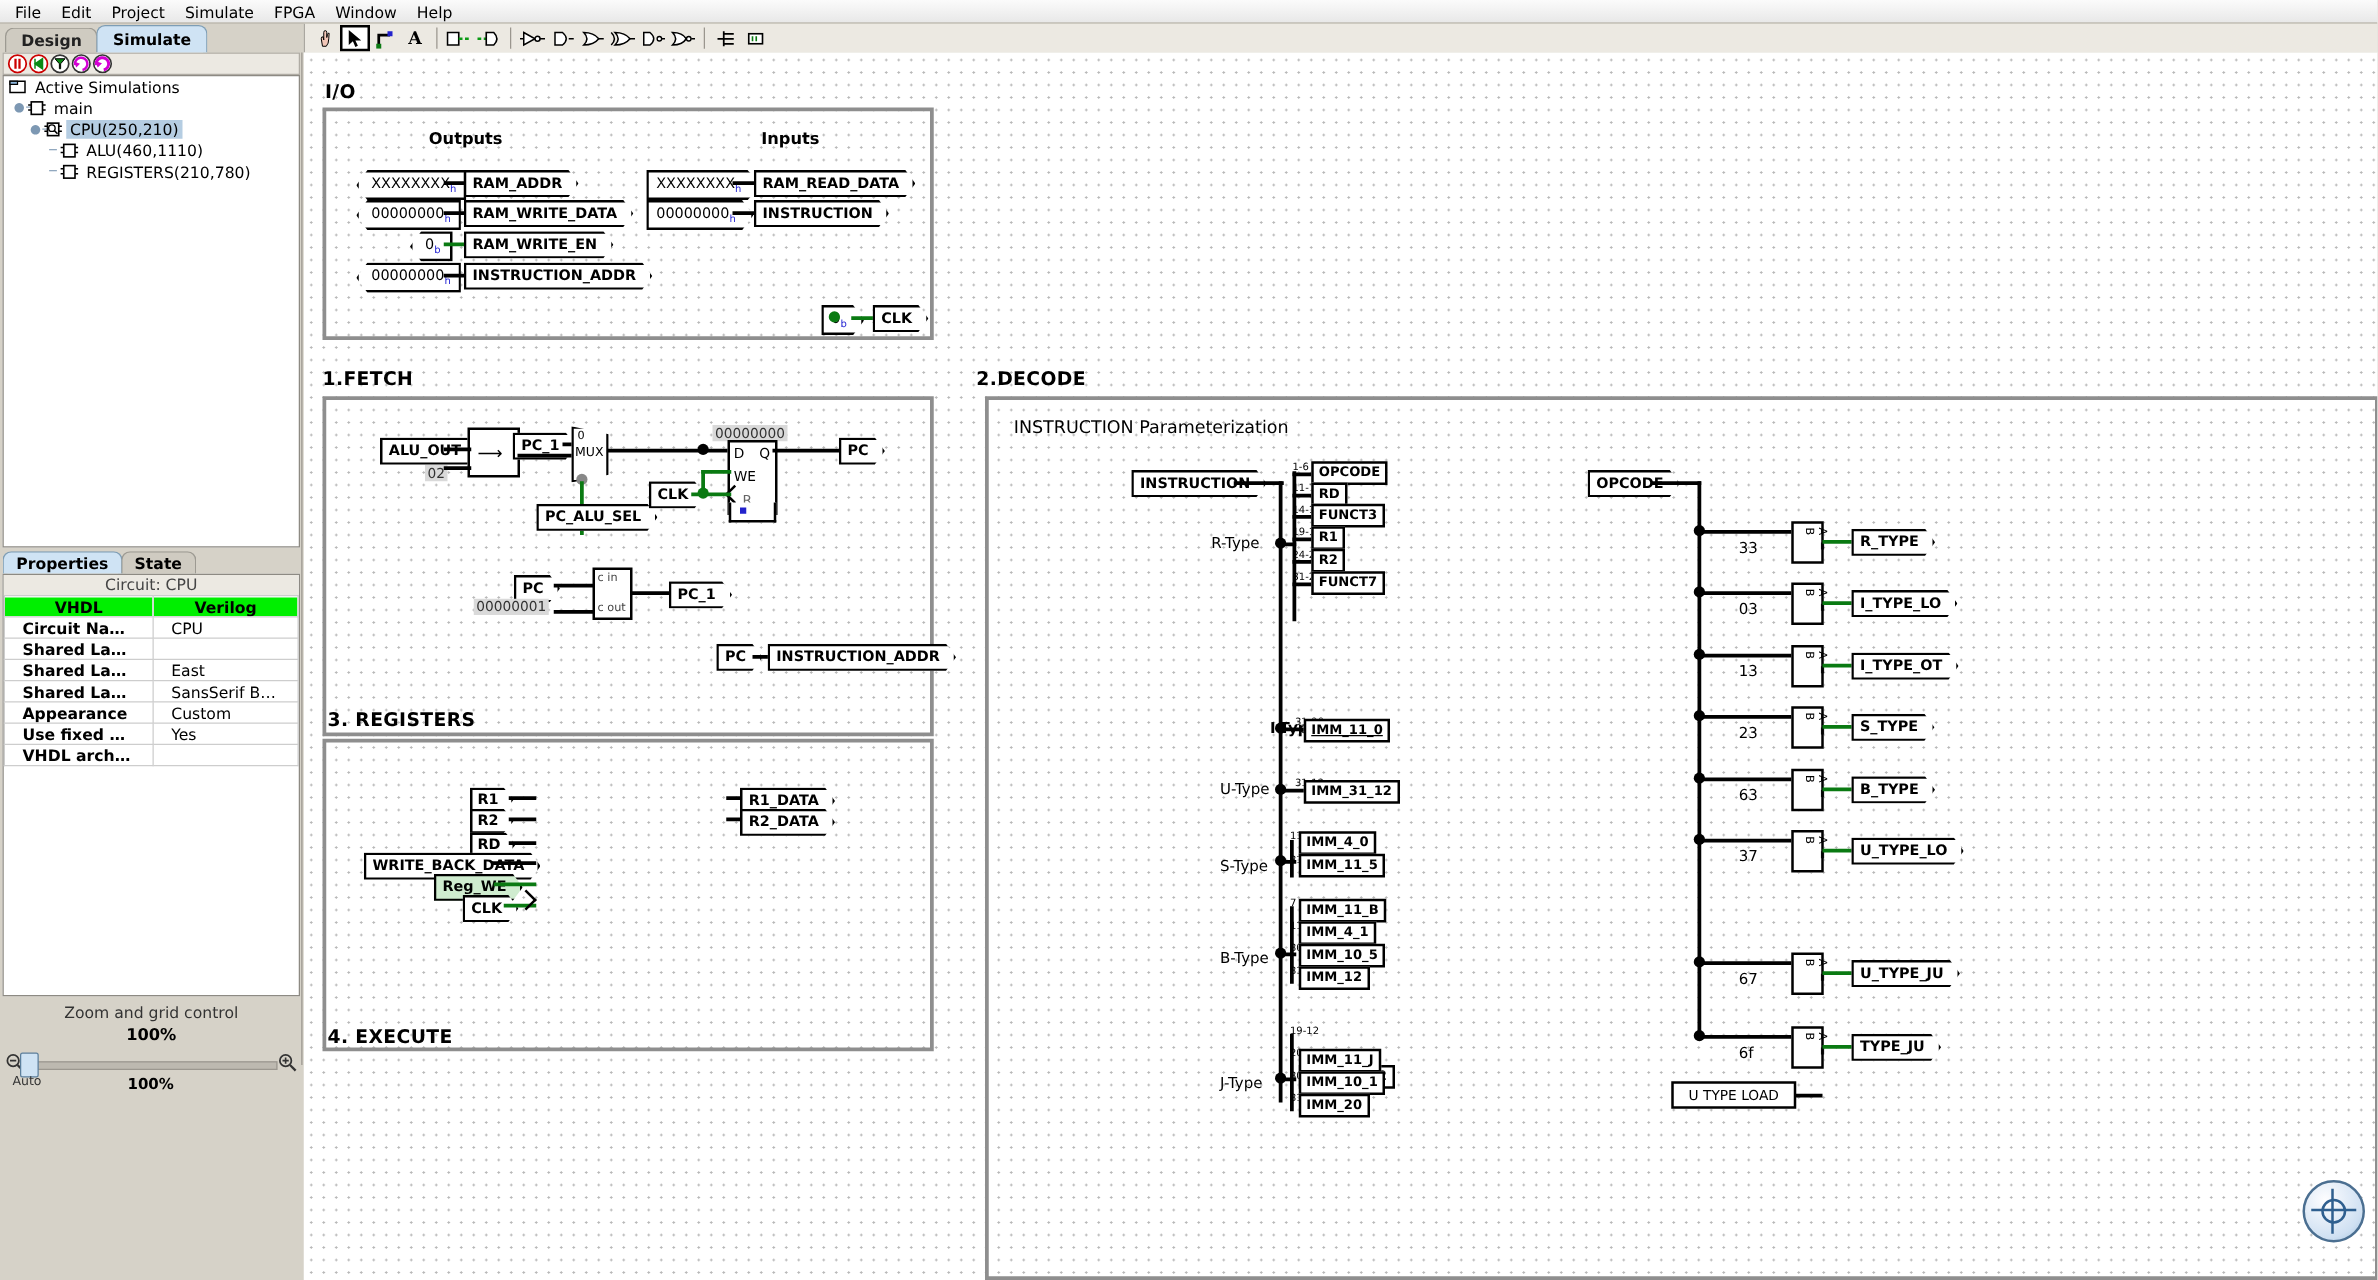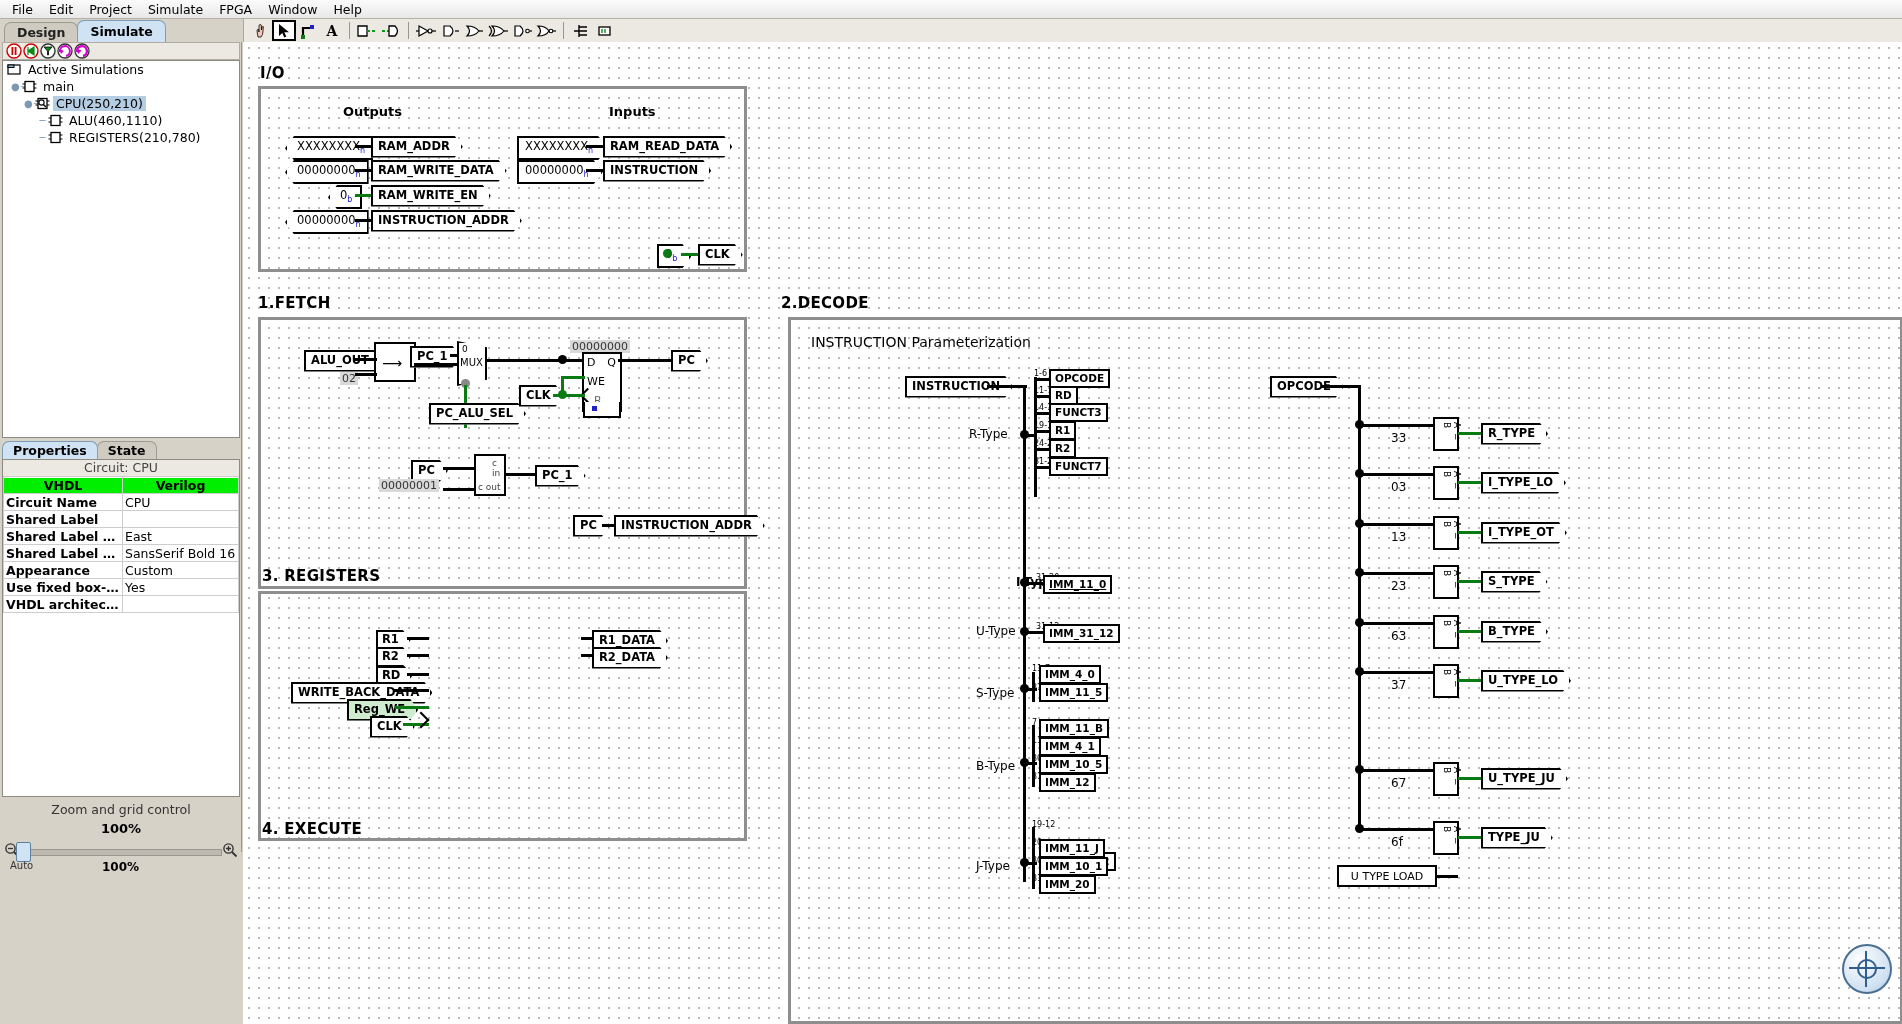--- a/index.html
+++ b/index.html
@@ -68,21 +68,21 @@
 
   
   .proptabs{position:absolute;left:2px;top:398px;width:238px;height:19px;display:flex;align-items:flex-end;}
   .ptab{height:17px;line-height:17px;padding:0 10px;font-size:12.5px;font-weight:bold;
         background:#cfcbc1;border:1px solid #9d9a92;border-bottom:none;border-radius:7px 7px 0 0;margin-right:-1px;cursor:default;}
   .ptab.active{background:#cfe3f4;border-color:#7d9db5;}
   .propbox{position:absolute;left:2px;top:417px;width:238px;height:338px;
            background:#fff;border:1px solid #8d8a83;box-sizing:border-box;}
   .prophdr{height:16px;line-height:16px;text-align:center;font-size:12.5px;color:#444;background:#ece9e2;}
   .propgrid{width:100%;border-collapse:collapse;table-layout:fixed;}
-  .propgrid td{font-size:12.5px;height:16px;padding:0 2px;border:1px solid #cdcdcd;
+  .propgrid td{font-size:12.5px;height:16px;padding:0 14px;border:1px solid #cdcdcd;
                overflow:hidden;white-space:nowrap;text-overflow:ellipsis;}
   .propgrid td.k{width:118px;font-weight:bold;}
   .hdrg{background:#00ef00;text-align:center;font-weight:bold;}
   .hdrcell{padding:0 !important;border:1px solid #cdcdcd;}
 
   
   .zoomctl{position:absolute;left:2px;top:758px;width:238px;height:100px;background:#d6d2c8;}
   .zoomttl{text-align:center;font-size:12.5px;color:#333;padding-top:2px;}
   .zoomval{text-align:center;font-size:13px;font-weight:bold;padding-top:4px;}
   .zrow{position:relative;height:22px;margin-top:4px;}
@@ -534,21 +534,21 @@
     <div class="wire h g" style="left:310px;top:352px;width:32px;"></div>
     <div class="wire v g" style="left:318px;top:334px;height:20px;"></div>
     <div class="wire h g" style="left:318px;top:334px;width:24px;"></div>
     <div class="node g" style="left:315px;top:348px;"></div>
     <div style="position:absolute;left:340px;top:360px;width:34px;height:14px;border:2px solid #000;border-top:none;background:#fff;"></div>
     <div style="position:absolute;left:349px;top:364px;width:5px;height:5px;background:#2222cc;"></div>
 
     <div class="tagpin" style="left:168px;top:418px;">PC</div>
     <div class="valtag" style="left:136px;top:437px;">00000001</div>
     <div class="box" style="left:231px;top:412px;width:32px;height:42px;">
-      <span style="position:absolute;left:16px;top:2px;font-size:9px;color:#444;">c in</span>
+      <span style="position:absolute;left:2px;top:2px;font-size:9px;color:#444;">c in</span>
       <span style="position:absolute;left:2px;top:26px;font-size:9px;color:#444;">c out</span>
     </div>
     <div class="wire h" style="left:200px;top:425px;width:33px;"></div>
     <div class="wire h" style="left:200px;top:446px;width:33px;"></div>
     <div class="wire h" style="left:262px;top:431px;width:34px;"></div>
     <div class="tagpin" style="left:292px;top:423px;">PC_1</div>
 
     <div class="tagpin" style="left:330px;top:473px;">PC</div>
     <div class="wire h" style="left:359px;top:482px;width:22px;"></div>
     <div class="tagpin" style="left:371px;top:473px;">INSTRUCTION_ADDR</div>

